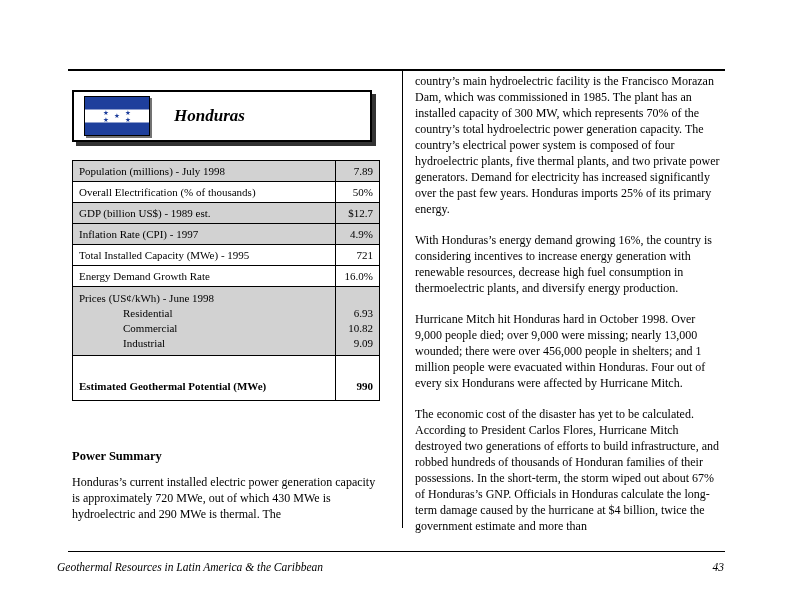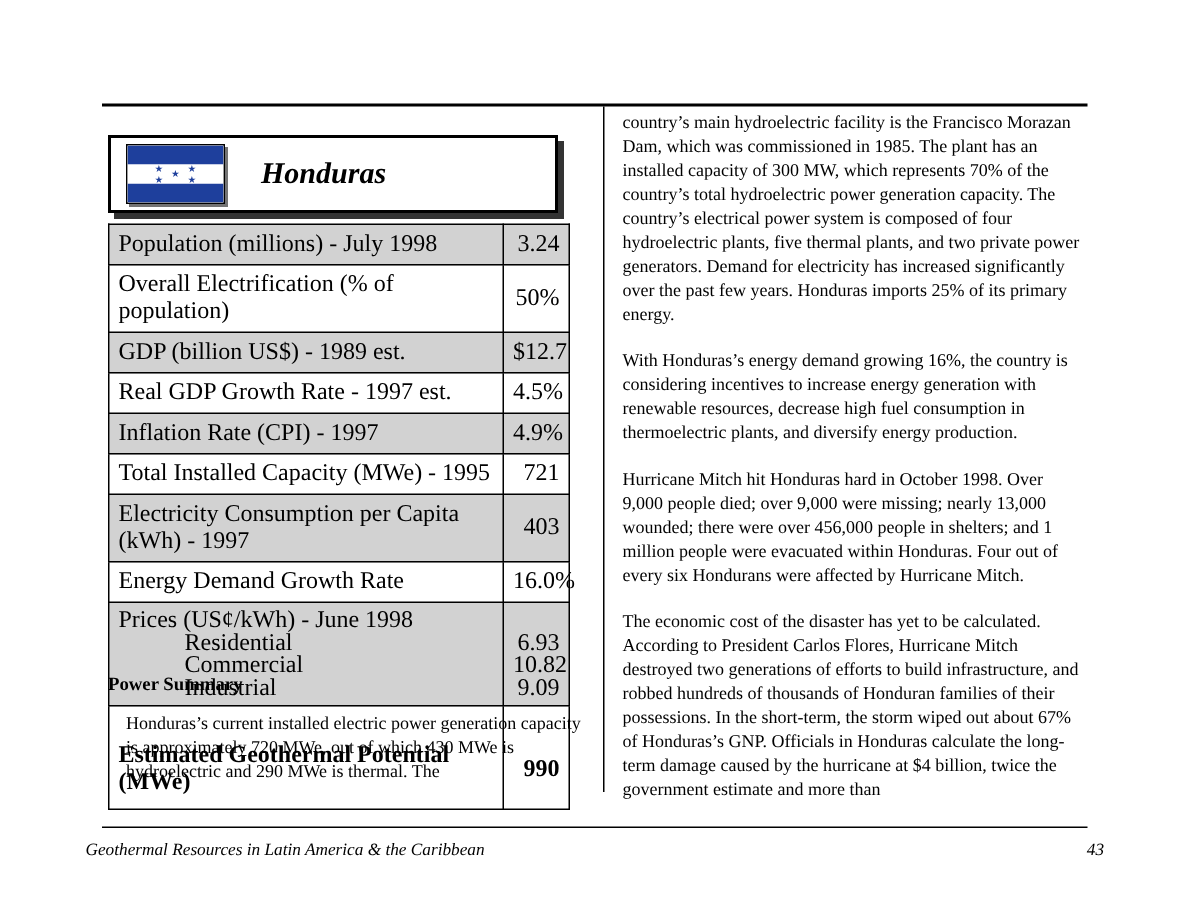--- a/index.html
+++ b/index.html
@@ -14,44 +14,44 @@
     position:absolute; left:72px; top:90px; width:296px; height:48px;
     border:2px solid #000; background:#fff; display:flex; align-items:center;
     box-shadow:4px 4px 0 rgba(0,0,0,0.8);
   }
   .flag {
     margin-left:10px; width:64px; height:38px; border:1px solid #000;
     box-shadow:2px 2px 0 rgba(0,0,0,0.55); background:#fff; flex:0 0 auto;
   }
   .flag svg { display:block; }
   .flag text { font-family:"DejaVu Sans", sans-serif; }
-  .country-title { margin-left:24px; font-size:20px; font-weight:bold; font-style:italic; }
+  .country-title { margin-left:24px; font-size:17px; font-weight:bold; font-style:italic; }
 
   table.stats {
-    position:absolute; left:72px; top:149px; width:308px;
-    border-collapse:collapse; font-size:16px; table-layout:fixed;
+    position:absolute; left:72px; top:160px; width:308px;
+    border-collapse:collapse; font-size:11px; table-layout:fixed;
   }
   table.stats td { border:1px solid #000; padding:4px 6px; vertical-align:middle; }
   table.stats td.lbl { width:250px; }
   table.stats td.val { text-align:right; }
   tr.shaded { background:var(--row-shade, #d4d4d4); }
   tr.prices td { vertical-align:bottom;margin-top:20px; }
   tr.prices .lbl div, tr.prices .val div { line-height:15px; }
   tr.prices .sub { padding-left:44px; }
   tr.geo td { font-weight:bold; padding-top:24px; padding-bottom:8px; }
 
   .ps-heading { position:absolute; left:72px; top:449px; font-size:12.5px; font-weight:bold; }
-  .left-para  { position:absolute; left:84px; top:474px; width:314px; font-size:12px; line-height:16.2px; margin:0; }
+  .left-para  { position:absolute; left:72px; top:474px; width:314px; font-size:12px; line-height:16.2px; margin:0; }
 
   .right-col { position:absolute; left:415px; top:73px; width:308px; font-size:12px; line-height:16px; }
   .right-col p { margin:0 0 15px 0; }
 
   .footer-rule  { position:absolute; left:68px; top:551px; width:657px; height:1px; background:#000; }
   .footer-left  { position:absolute; left:57px;  top:561px; font-size:11.5px; font-style:italic; }
-  .footer-right { position:absolute; right:56px; top:561px; font-size:11.5px; font-style:italic;margin-left:48px; }
+  .footer-right { position:absolute; right:68px; top:561px; font-size:11.5px; font-style:italic;margin-left:48px; }
 </style>
 </head>
 <body>
 
 <div class="page">
 
   <div class="top-rule"></div>
   <div class="col-divider"></div>
 
   <div class="title-box">
@@ -69,45 +69,37 @@
         </g>
       </svg>
     </div>
     <div class="country-title">Honduras</div>
   </div>
 
   <table class="stats">
     <tbody>
       <tr class="shaded">
         <td class="lbl">Population (millions) - July 1998</td>
-        <td class="val">3.24</td>
+        <td class="val">7.89</td>
       </tr>
       <tr>
-        <td class="lbl">Overall Electrification (% of population)</td>
+        <td class="lbl">Overall Electrification (% of thousands)</td>
         <td class="val">50%</td>
       </tr>
       <tr class="shaded">
         <td class="lbl">GDP (billion US$) - 1989 est.</td>
         <td class="val">$12.7</td>
-      </tr>
-      <tr>
-        <td class="lbl">Real GDP Growth Rate - 1997 est.</td>
-        <td class="val">4.5%</td>
       </tr>
       <tr class="shaded">
         <td class="lbl">Inflation Rate (CPI) - 1997</td>
         <td class="val">4.9%</td>
       </tr>
       <tr>
         <td class="lbl">Total Installed Capacity (MWe) - 1995</td>
         <td class="val">721</td>
-      </tr>
-      <tr class="shaded">
-        <td class="lbl">Electricity Consumption per Capita (kWh) - 1997</td>
-        <td class="val">403</td>
       </tr>
       <tr>
         <td class="lbl">Energy Demand Growth Rate</td>
         <td class="val">16.0%</td>
       </tr>
       <tr class="shaded prices">
         <td class="lbl">
           <div>Prices (US¢/kWh) - June 1998</div>
           <div class="sub">Residential</div>
           <div class="sub">Commercial</div>

